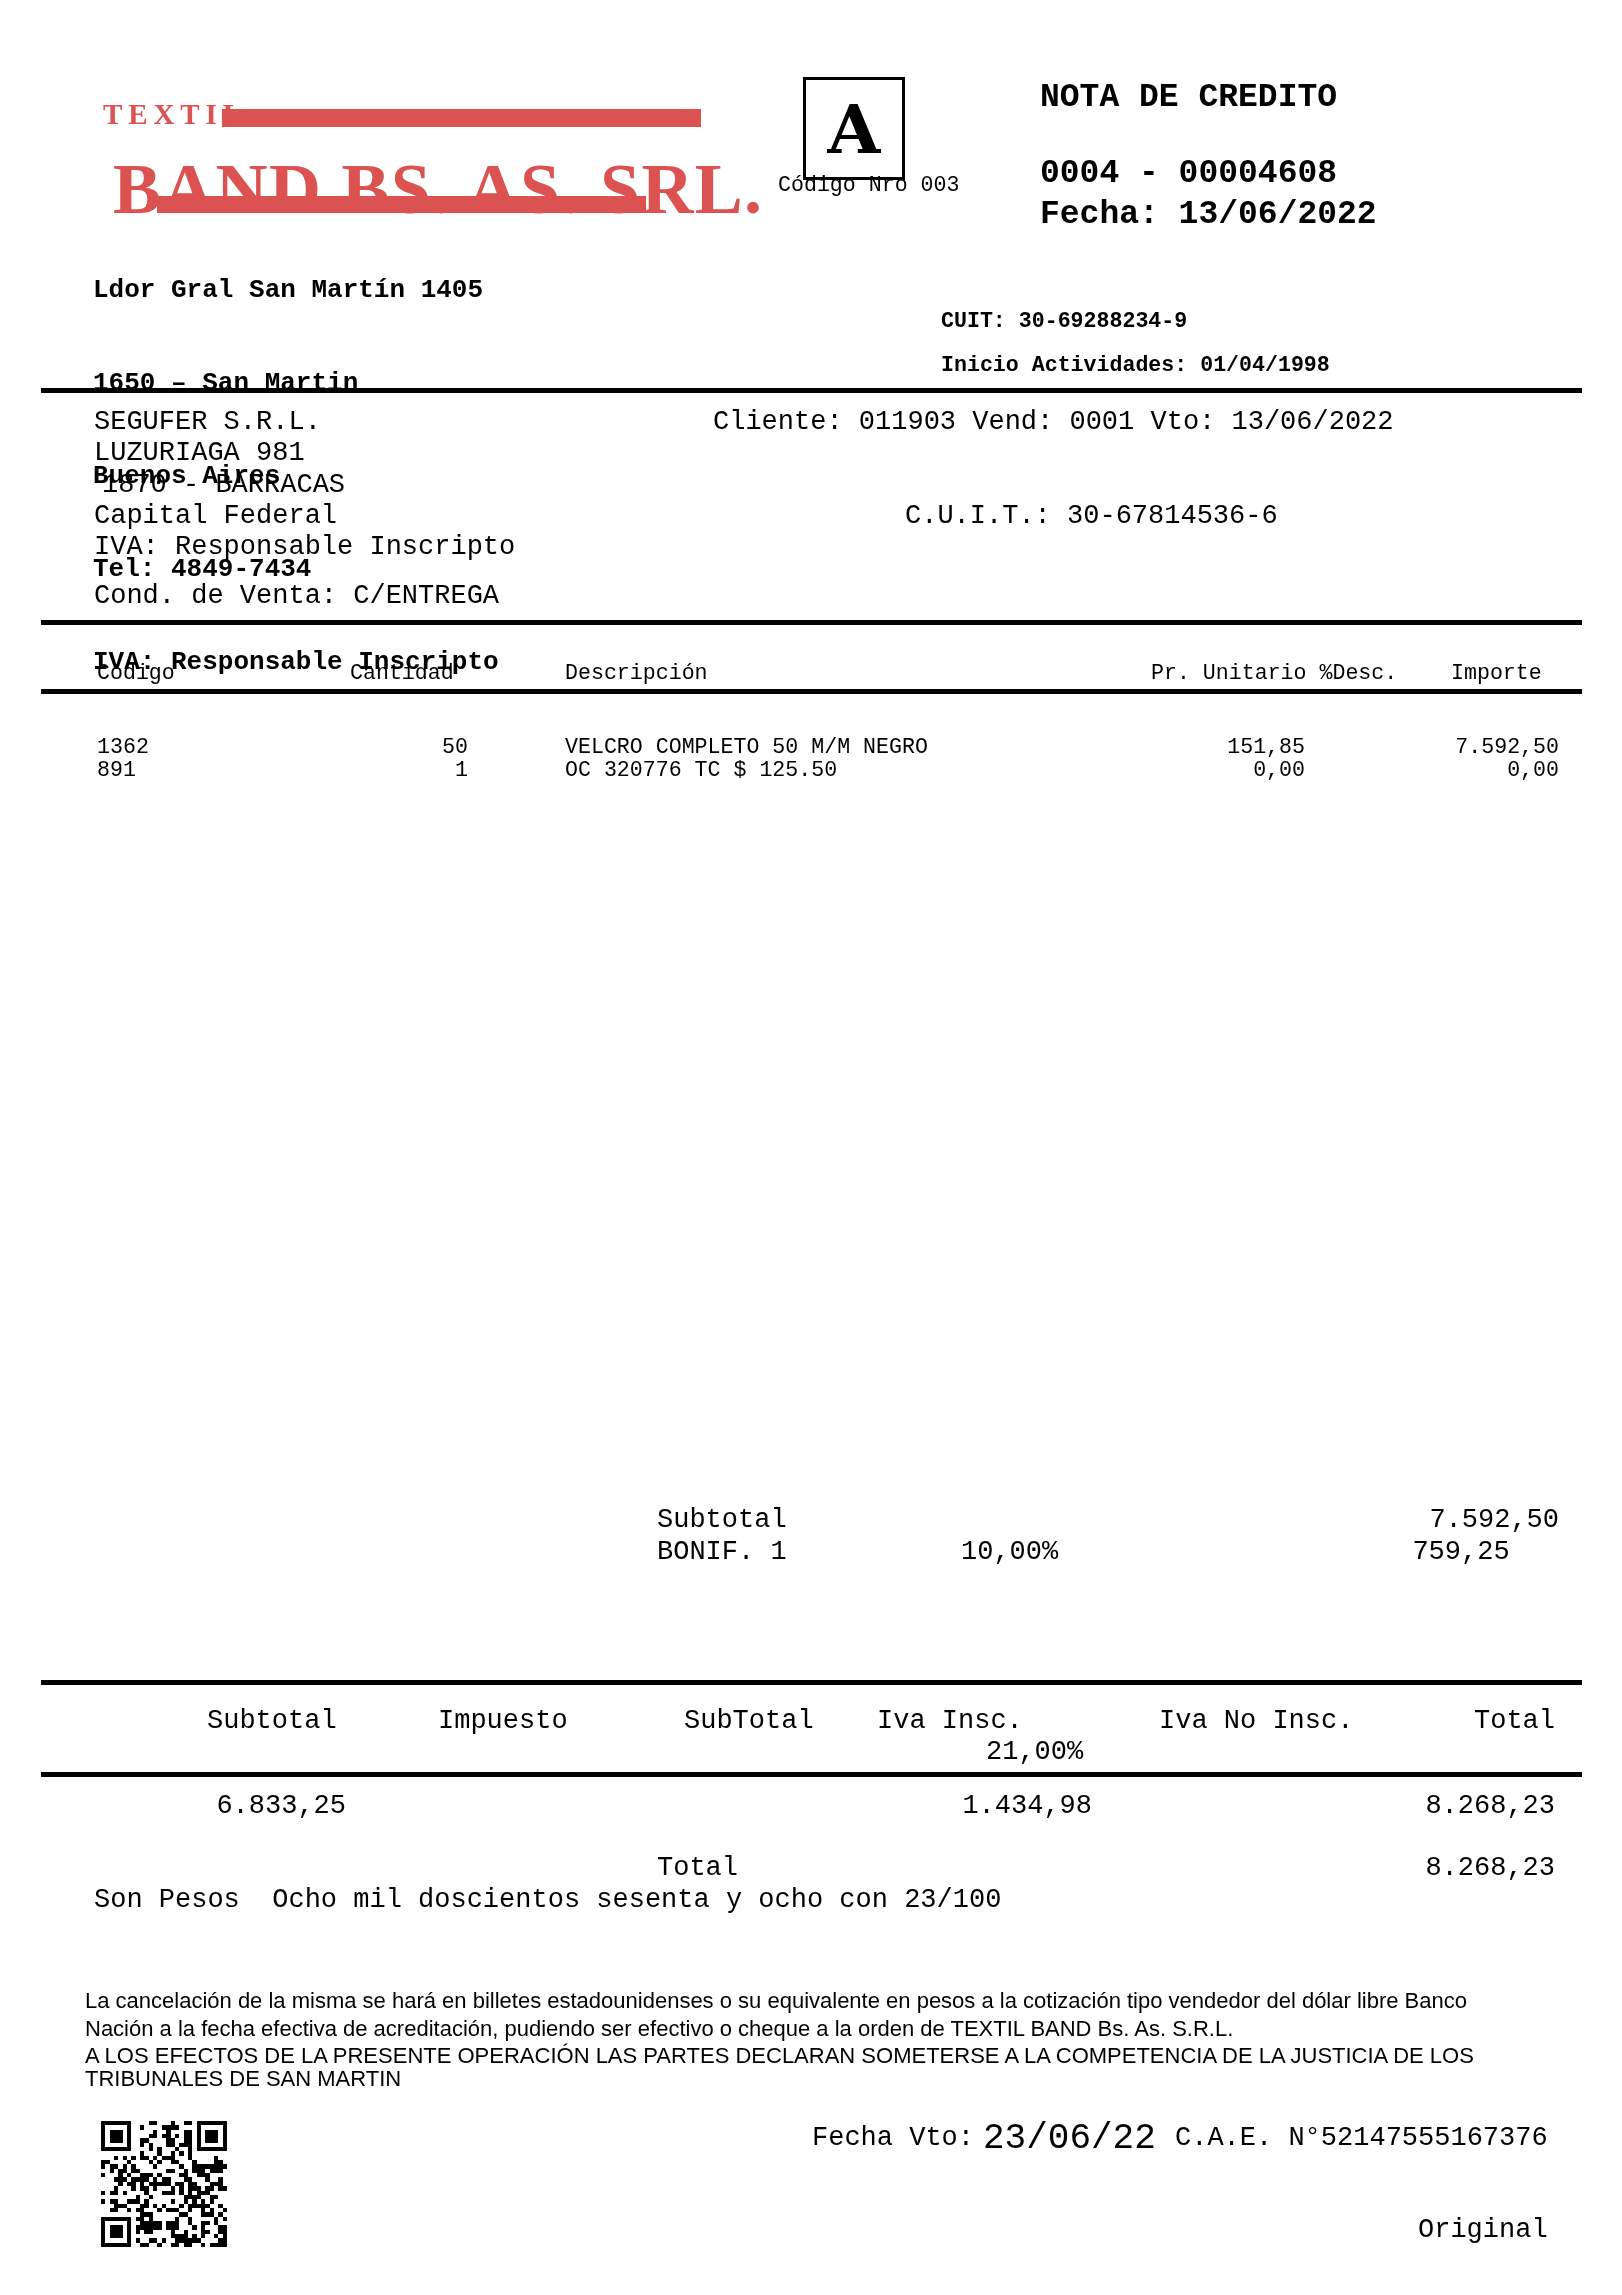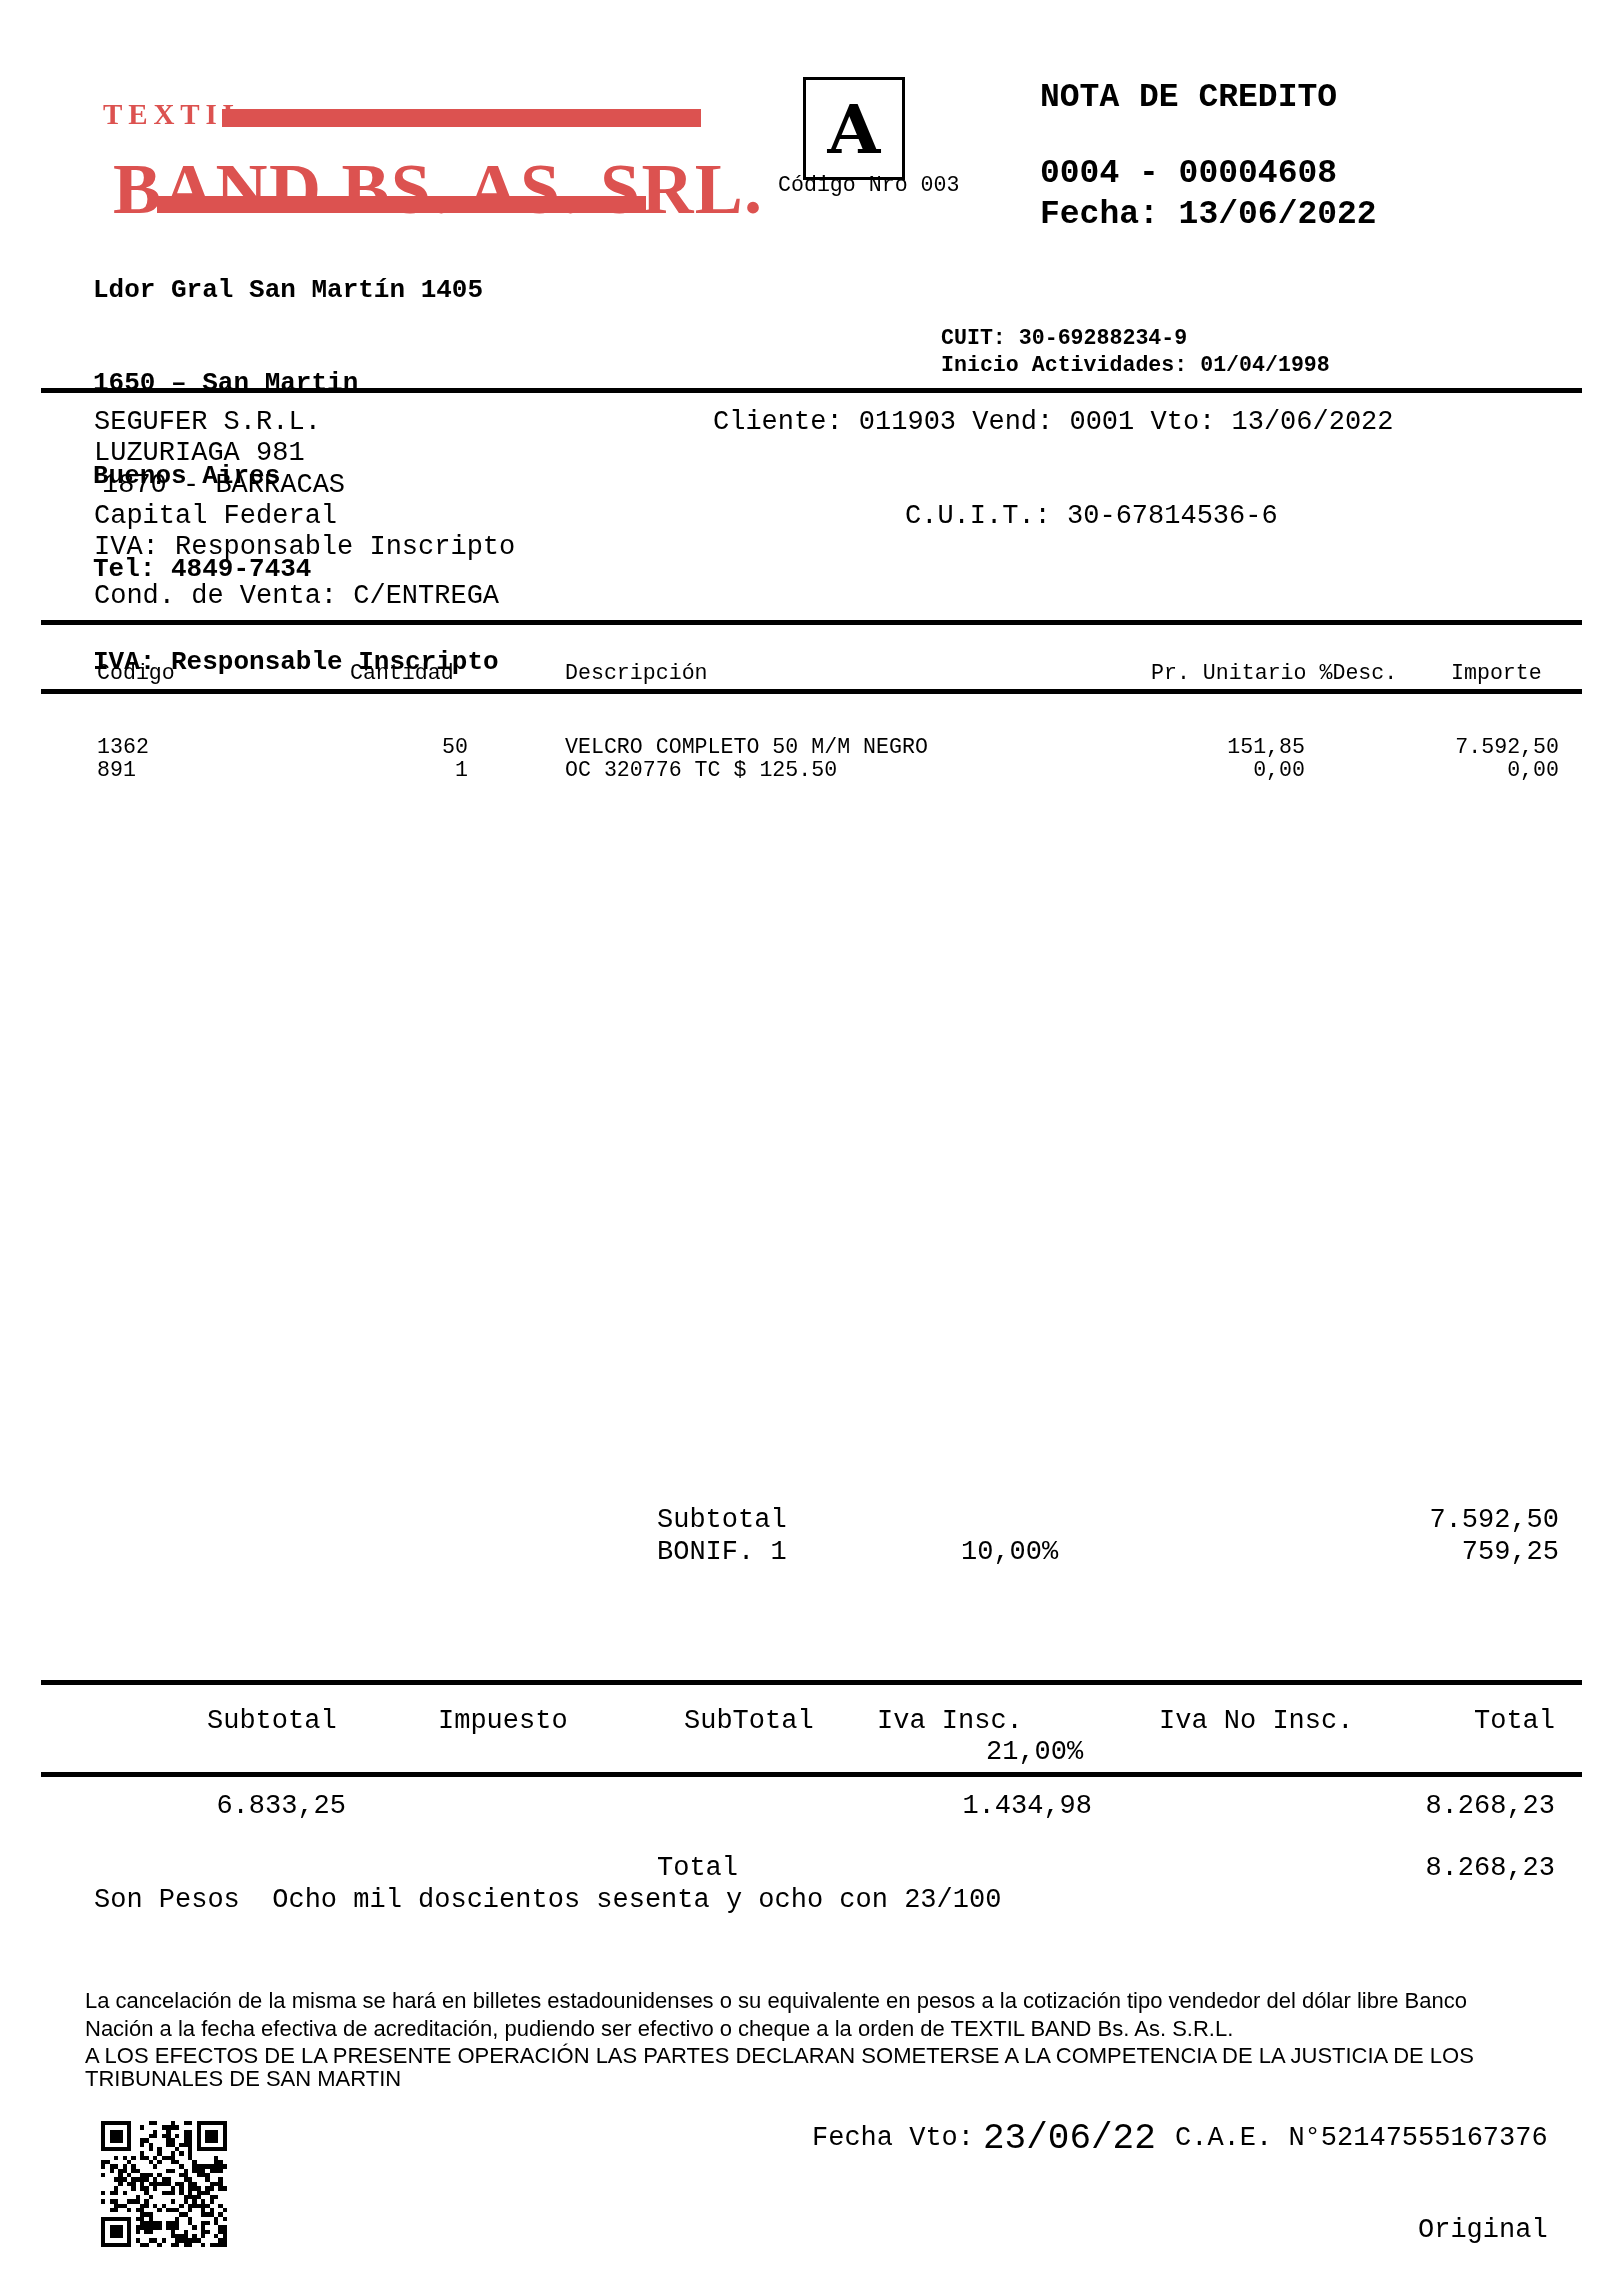--- a/index.html
+++ b/index.html
@@ -24,21 +24,21 @@
   .addr{left:93px;top:213px;font-size:26px;font-weight:bold;line-height:31px;}
 
   .abox{left:803px;top:77px;width:96px;height:97px;border:3.3px solid #000;
         display:flex;align-items:center;justify-content:center;}
   .abox span{font-family:"DejaVu Serif",serif;font-weight:bold;font-size:68px;line-height:1;}
   .codigo-nro{left:778px;top:173px;font-size:21.6px;font-weight:normal;}
 
   .doc-title {left:1040px;top:79px;font-size:33px;font-weight:bold;}
   .doc-number{left:1040px;top:127px;font-size:33px;font-weight:bold;margin-top:28px;}
   .doc-fecha {left:1040px;top:196px;font-size:33px;font-weight:bold;text-align:right;}
-  .co-cuit   {left:941px;top:326px;font-size:21.6px;font-weight:bold;}
+  .co-cuit   {left:941px;top:309px;font-size:21.6px;font-weight:bold;}
   .co-inicio {left:941px;top:353px;font-size:21.6px;font-weight:bold;}
 
   .rule{left:41px;width:1541px;height:5.2px;background:#000;}
   .r1{top:388px;} .r2{top:620px;} .r3{top:689px;} .r4{top:1680px;} .r5{top:1772px;}
 
   
   .t41{font-size:27px;text-align:center;}
   .cl-name  {left:94px;top:407px;}
   .cl-street{left:94px;top:438px;}
   .cl-city  {left:102px;top:470px;}
@@ -54,21 +54,21 @@
   .h-pru{left:1151px;} .h-imp{left:1451px;}
   .row1{top:735px;} .row2{top:758px;}
   .c-codigo{left:97px;font-size:21.6px;}
   .c-cant{left:327px;width:141px;text-align:right;font-size:21.6px;}
   .c-desc{left:565px;font-size:21.6px;}
   .c-pru{left:1109px;width:196px;text-align:right;font-size:21.6px;}
   .c-imp{left:1363px;width:196px;text-align:right;font-size:21.6px;}
 
   
   .s-lab1{left:657px;top:1505px;} .s-val1{left:1363px;top:1505px;width:196px;text-align:right;}
-  .s-lab2{left:657px;top:1537px;} .s-pct{left:961px;top:1537px;} .s-val2{left:1363px;top:1537px;width:196px;text-align:right;}
+  .s-lab2{left:657px;top:1537px;} .s-pct{left:961px;top:1537px;} .s-val2{left:1363px;top:1537px;width:196px;text-align:center;}
 
   
   .th{top:1706px;}
   .th0{left:207px;} .th1{left:438px;} .th2{left:684px;} .th3{left:877px;} .th4{left:1159px;}
   .th5{left:1359px;width:196px;text-align:right;}
   .iva-rate{left:986px;top:1737px;}
   .tv{top:1791px;}
   .tv0{left:150px;width:196px;text-align:right;}
   .tv1{left:896px;width:196px;text-align:right;}
   .tv2{left:1359px;width:196px;text-align:right;}

